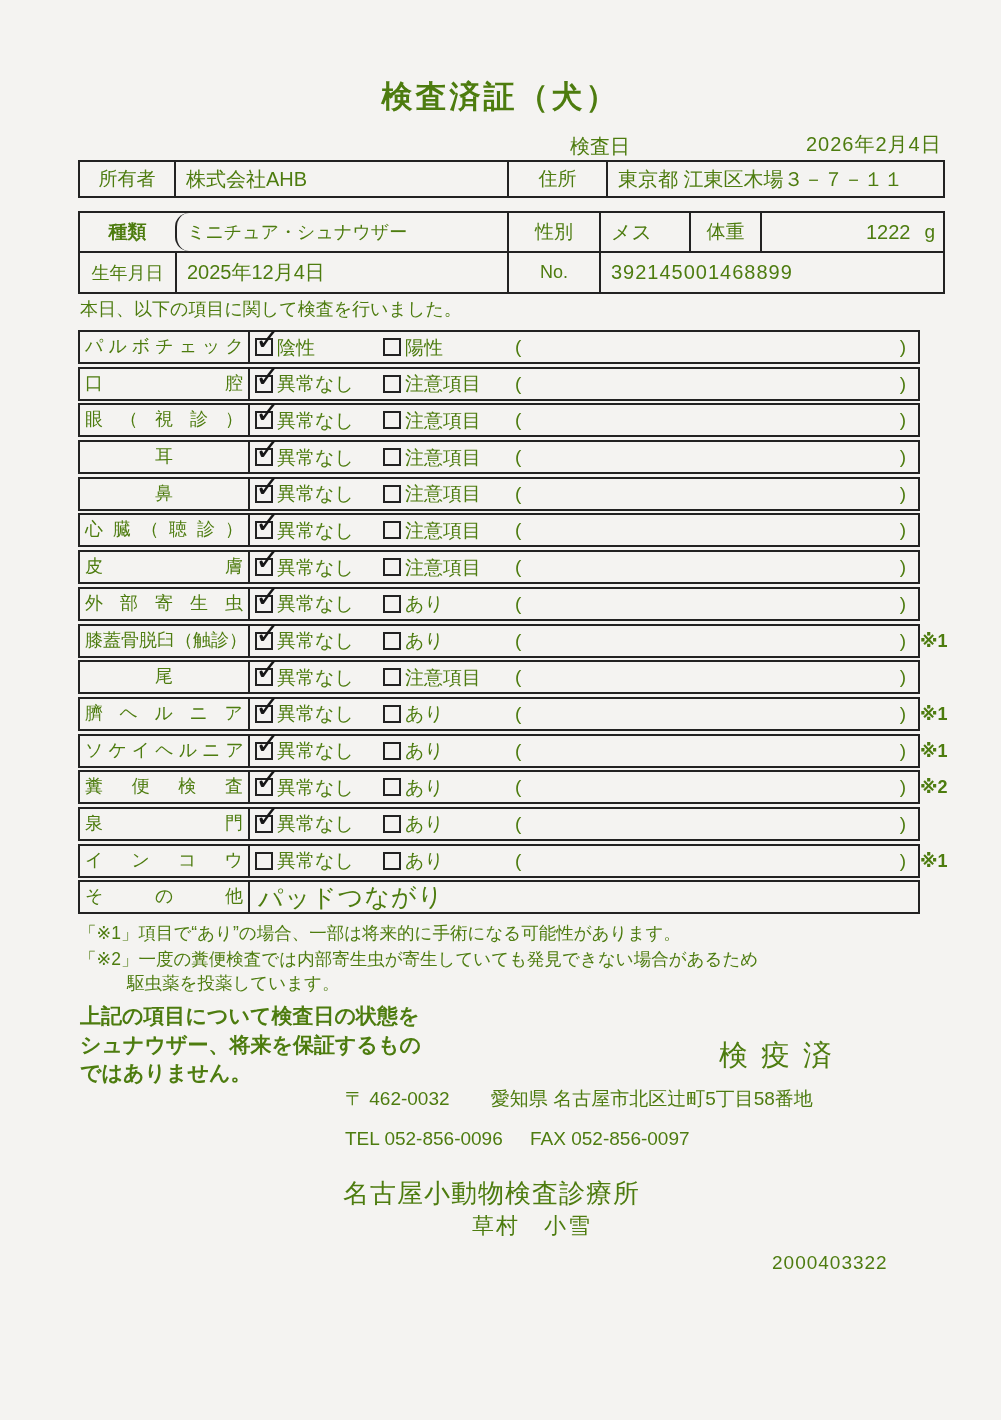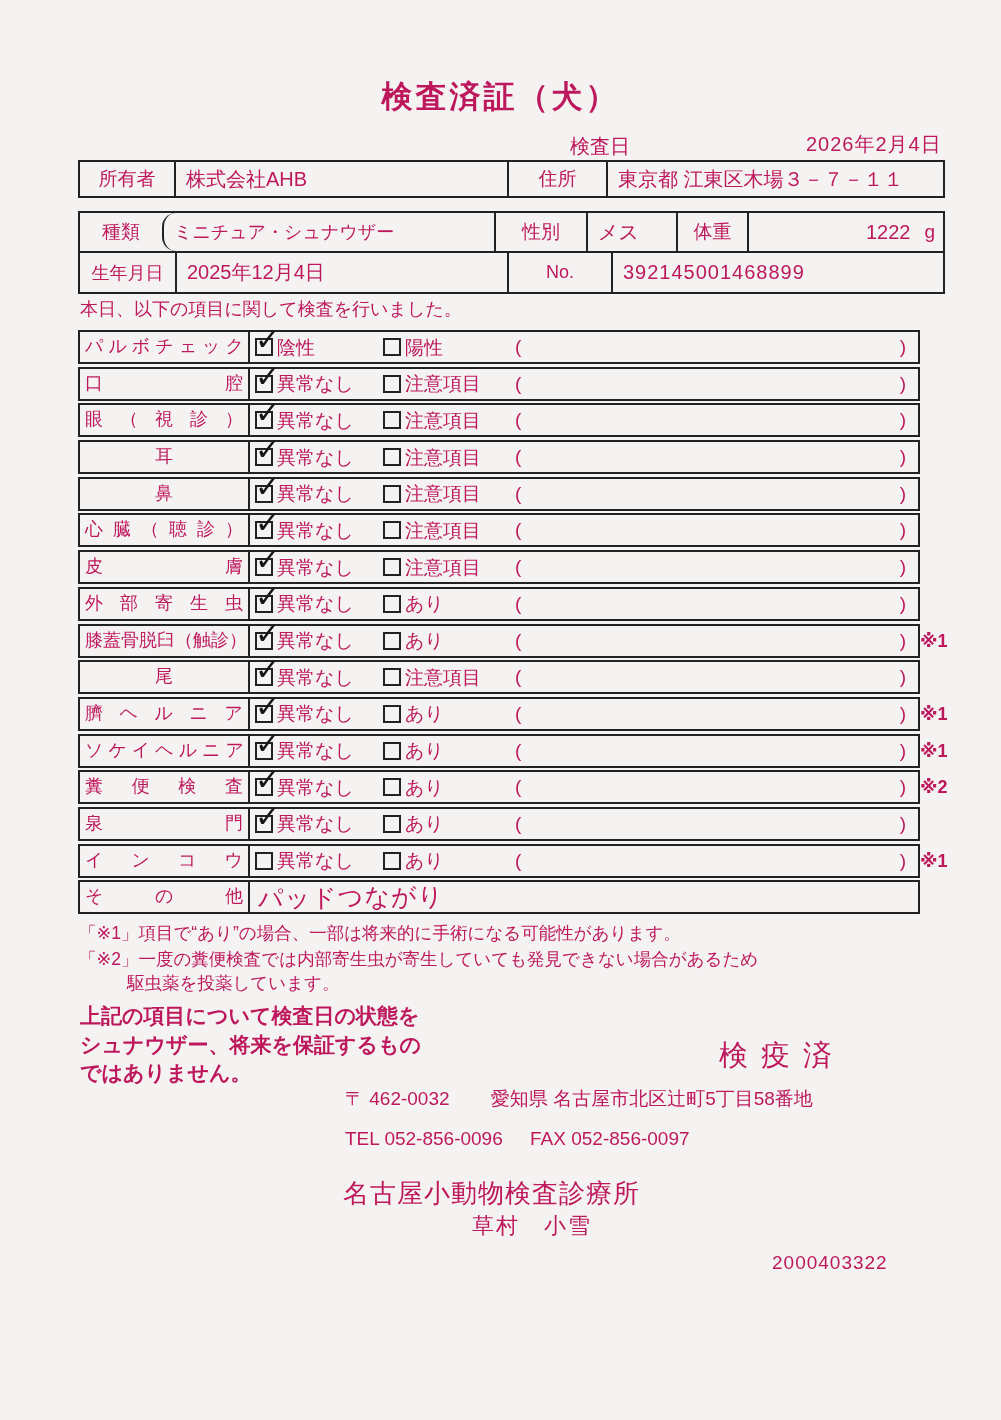--- a/index.html
+++ b/index.html
@@ -1,20 +1,20 @@
 <!DOCTYPE html>
 <html><head>
 <meta charset="utf-8">
 <style>
   html,body { margin:0; padding:0; background:#e9e9e9; }
   .page {
     position:relative; width:1001px; height:1420px;
     background:#f4f3f1;
     font-family:"Liberation Sans","DejaVu Sans",sans-serif;
-    color:#be185d; overflow:hidden;
+    color:#4d7c0f; overflow:hidden;
   }
   .abs { position:absolute; }
 
   .doc-title { top:76px; left:0; width:100%; text-align:center;
     font-size:31px; font-weight:bold; letter-spacing:3px; }
 
   .insp-label { top:133px; left:570px; font-size:20px; }
   .insp-date  { top:131px; left:806px; font-size:20px; letter-spacing:1px; }
 
   
@@ -84,34 +84,34 @@
     <div class="frow" style="height:34px;justify-content:center;">
       <div class="cell lab" style="width:94px;">所有者</div>
       <div class="cell val" style="width:333px;">株式会社AHB</div>
       <div class="cell lab" style="width:99px;">住所</div>
       <div class="cell val" style="flex:1;">東京都 江東区木場３－７－１１</div>
     </div>
   </div>
 
   <div class="tbl" style="top:211px; left:78px; width:867px;">
     <div class="frow" style="height:38px;">
-      <div class="cell lab" style="width:82px;">種類</div>
+      <div class="cell lab" style="width:95px;font-weight:bold;">種類</div>
       <div class="cell val" style="width:332px; font-size:18px;border-radius:14px;">ミニチュア・シュナウザー</div>
       <div class="cell lab" style="width:92px;">性別</div>
       <div class="cell val" style="width:90px;">メス</div>
       <div class="cell lab" style="width:71px;">体重</div>
       <div class="cell num" style="flex:1;">
         <span>1222</span>
         <span class="unit">g</span>
       </div>
     </div>
     <div class="frow" style="height:39px;">
       <div class="cell lab" style="width:95px; font-size:18px;">生年月日</div>
       <div class="cell val" style="width:332px;">2025年12月4日</div>
-      <div class="cell lab" style="width:104px; font-size:18px;">No.</div>
+      <div class="cell lab" style="width:92px; font-size:18px;">No.</div>
       <div class="cell val" style="flex:1; letter-spacing:1px;">392145001468899</div>
     </div>
   </div>
 
   <div class="abs statement">本日、以下の項目に関して検査を行いました。</div>
 
   <div id="checklist">
       <div class="chk-row">
         <div class="chk-label">パ ル ボ チ ェ ッ ク</div>
         <div class="chk-content">

